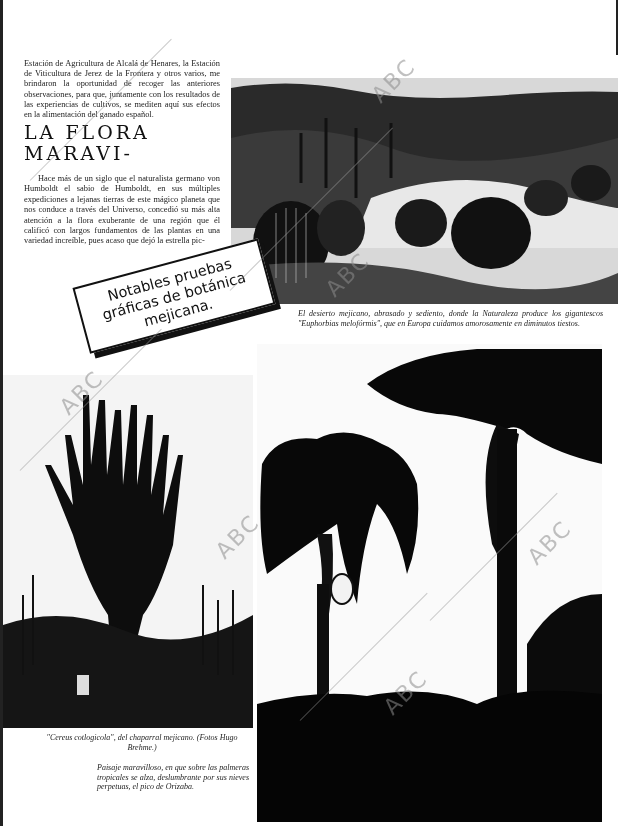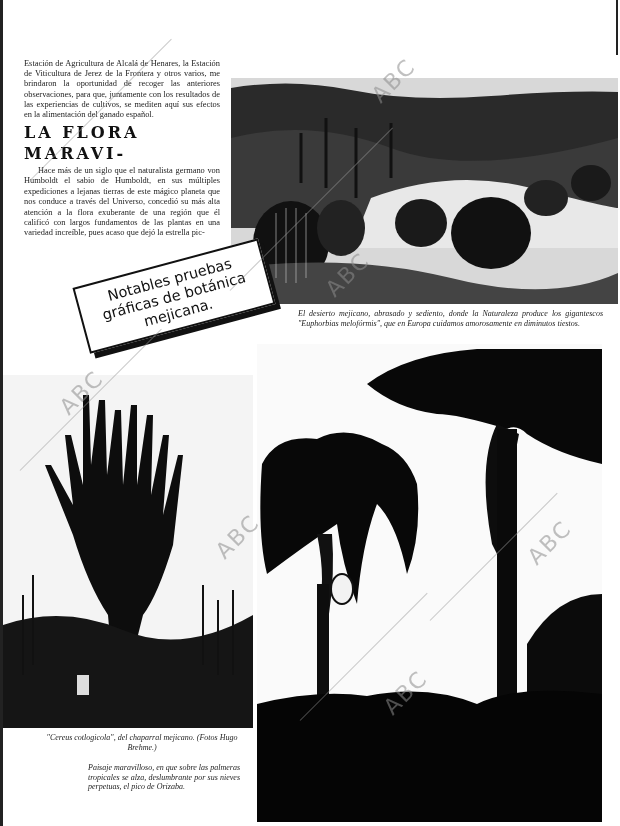--- a/index.html
+++ b/index.html
@@ -1,21 +1,21 @@
 <!DOCTYPE html>
 <html><head>
 <meta charset="utf-8">
 <style>
   html, body { margin:0; padding:0; background:#fff; }
   body { width:620px; height:826px; position:relative; overflow:hidden; font-family:"Liberation Serif", serif; color:#111; }
   .leftrule { position:absolute; left:0; top:0; width:3px; height:826px; background:#222; }
   .rightrule { position:absolute; left:616px; top:0; width:2px; height:55px; background:#222; }
   .intro { position:absolute; left:24px; top:42px; width:196px; font-size:8.4px; line-height:10.2px; text-align:justify; color:#222;margin-top:17px; }
-  .headline { position:absolute; left:24px; top:122px; width:200px; font-family:"DejaVu Serif", serif; font-size:16px; line-height:21px; letter-spacing:3px; font-weight:bold; color:#111; }
-  .body1 { position:absolute; left:24px; top:166px; width:196px; font-size:8.4px; line-height:10.4px; text-align:justify; text-indent:14px; color:#222; }
+  .headline { position:absolute; left:24px; top:122px; width:200px; font-family:"DejaVu Serif", serif; font-size:19px; line-height:21px; letter-spacing:3px; font-weight:normal; color:#111; }
+  .body1 { position:absolute; left:24px; top:174px; width:196px; font-size:8.4px; line-height:10.4px; text-align:justify; text-indent:14px; color:#222; }
   .photo { position:absolute; overflow:hidden; background:#111; }
   .photo svg { display:block; }
   .badge { position:absolute; left:78px; top:262px; width:188px; height:64px; background:#fff; border:2px solid #111; transform:rotate(-15deg); transform-origin:center; box-shadow:4px 6px 0 #111; display:flex; align-items:center; justify-content:center; text-align:center; }
   .badge span { font-family:"DejaVu Sans", sans-serif; font-size:14.5px; line-height:17px; color:#111; display:block; }
   .cap { position:absolute; font-size:8px; line-height:9.6px; font-style:italic; color:#222; text-align:justify; }
   .wm { position:absolute; font-family:"DejaVu Sans", sans-serif; font-size:22px; color:rgba(140,140,140,0.55); transform:rotate(-45deg); letter-spacing:2px; pointer-events:none; }
   .wmline { position:absolute; height:1px; background:rgba(150,150,150,0.5); transform-origin:left center; transform:rotate(-45deg); pointer-events:none; }
 </style>
 </head>
 <body>
@@ -88,21 +88,21 @@
     <path d="M5 120 Q20 90 60 95 Q90 80 125 100 Q150 110 160 140 Q165 190 150 230 Q140 180 120 160 Q105 200 100 260 Q85 220 80 180 Q50 200 10 230 Q0 190 5 120 Z" fill="#080808"></path>
     <path d="M60 190 Q70 240 60 270 L72 270 Q78 230 75 190 Z" fill="#111"></path>
     <rect x="60" y="240" width="12" height="238" fill="#0d0d0d"></rect>
     <ellipse cx="85" cy="245" rx="11" ry="15" fill="#f2f2f2" stroke="#111" stroke-width="2"></ellipse>
 
     <path d="M270 300 Q300 250 345 250 L345 400 L270 400 Z" fill="#0b0b0b"></path>
 
     <path d="M0 360 Q60 345 110 352 Q170 340 220 360 Q260 340 345 350 L345 478 L0 478 Z" fill="#050505"></path>
   </svg>
 </div>
-<div class="cap" style="left:88px; top:763px; width:152px; text-align:justify;">Paisaje maravilloso, en que sobre las palmeras tropicales se alza, deslumbrante por sus nieves perpetuas, el pico de Orizaba.</div>
+<div class="cap" style="left:97px; top:763px; width:152px; text-align:justify;">Paisaje maravilloso, en que sobre las palmeras tropicales se alza, deslumbrante por sus nieves perpetuas, el pico de Orizaba.</div>
 
 <div class="badge">
   <div>
     <span>Notables pruebas</span>
     <span>gráficas de botánica</span>
     <span>mejicana.</span>
   </div>
 </div>
 
 <div class="wm" style="left:368px; top:68px;">ABC</div>

